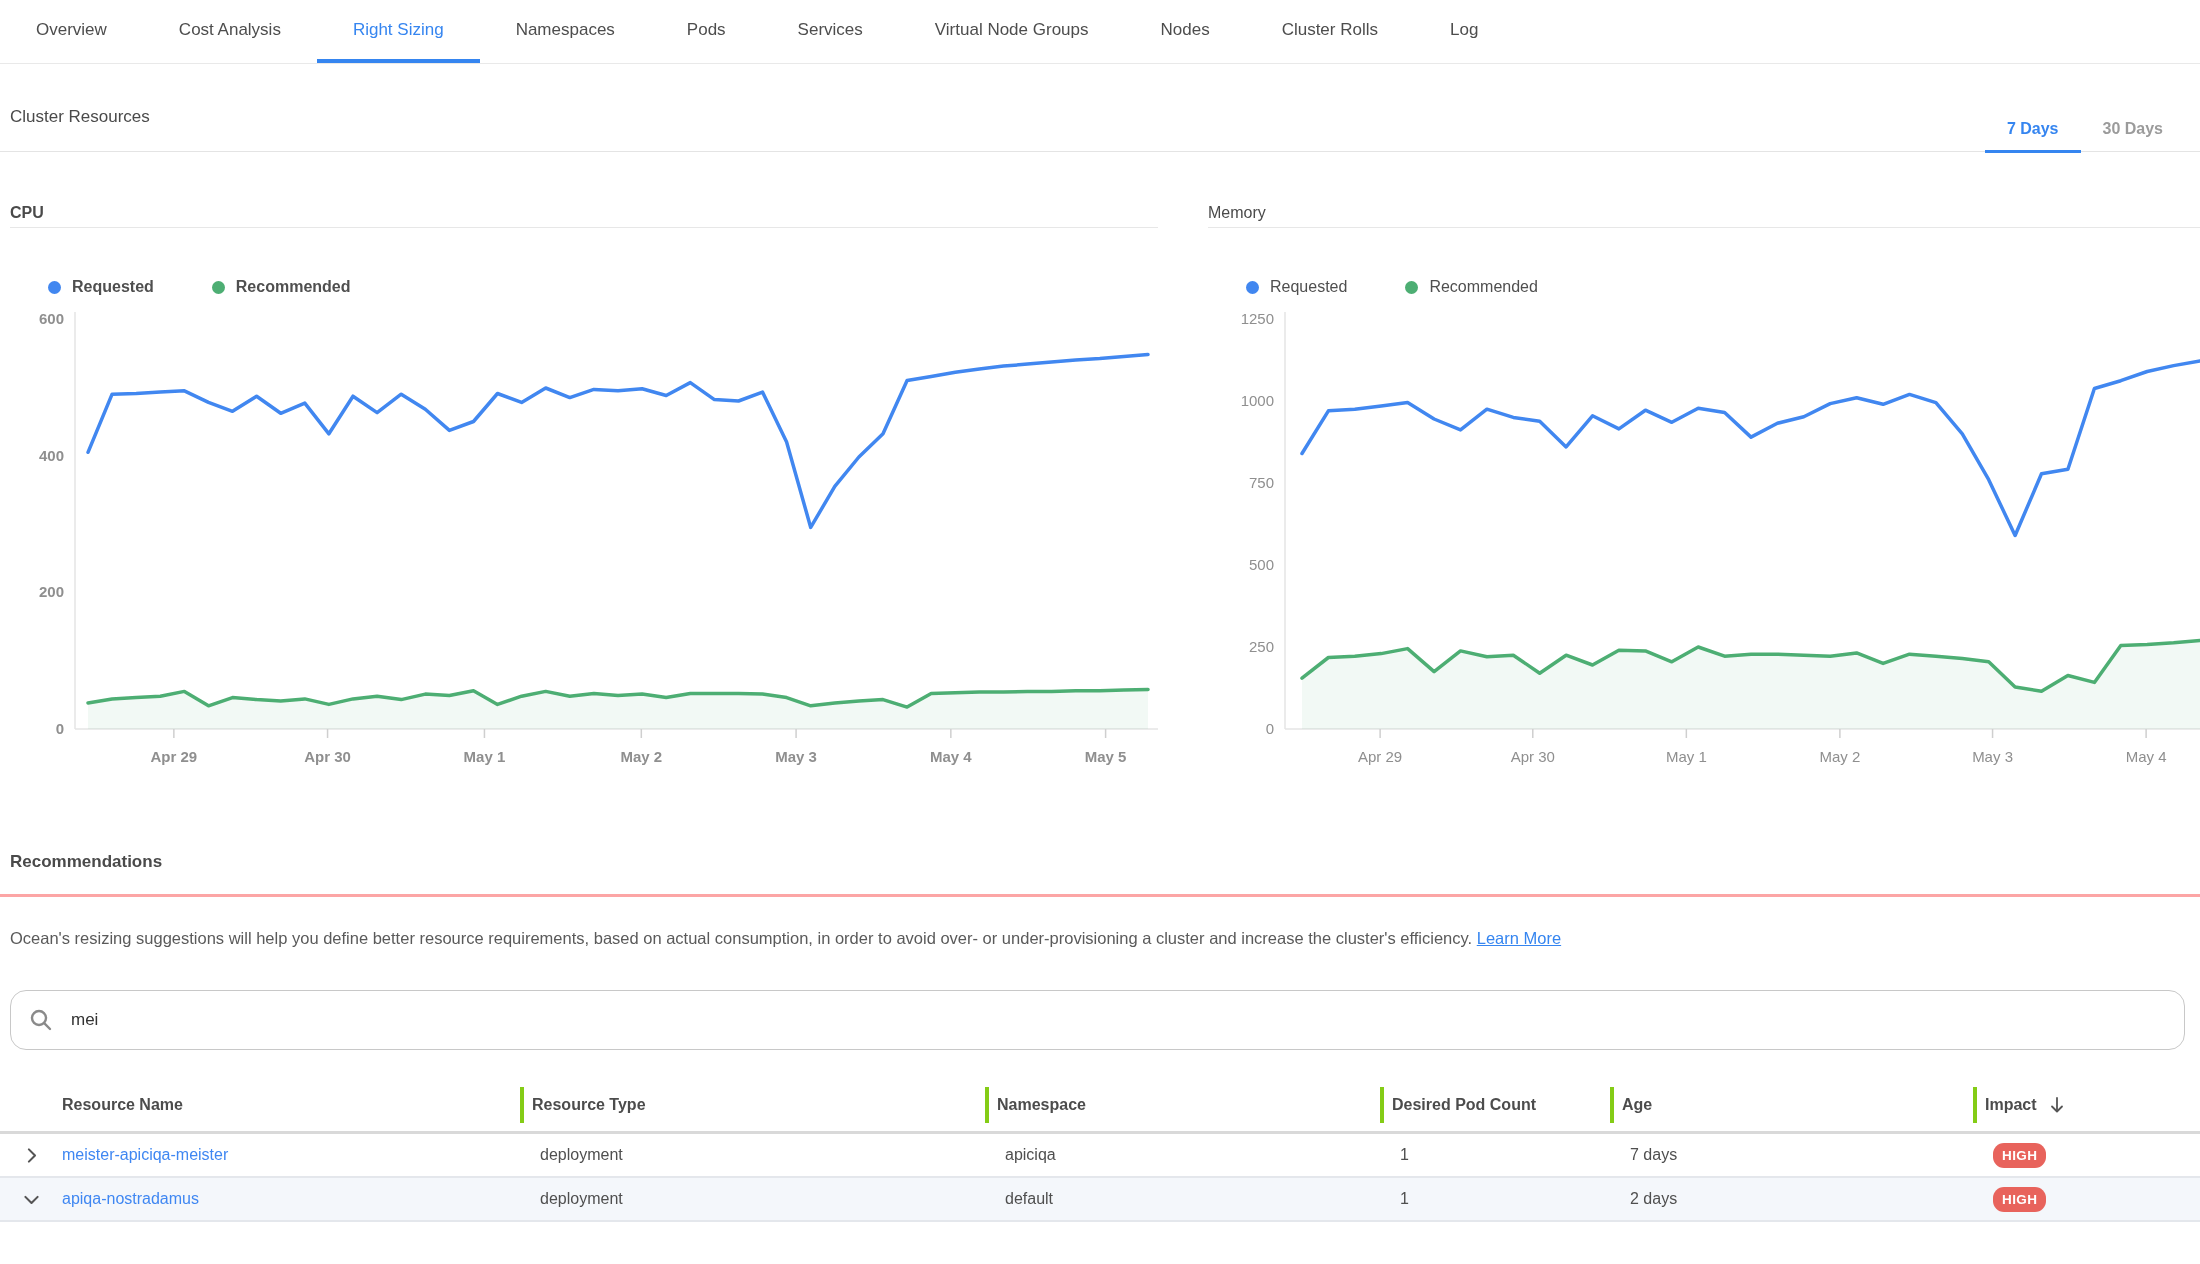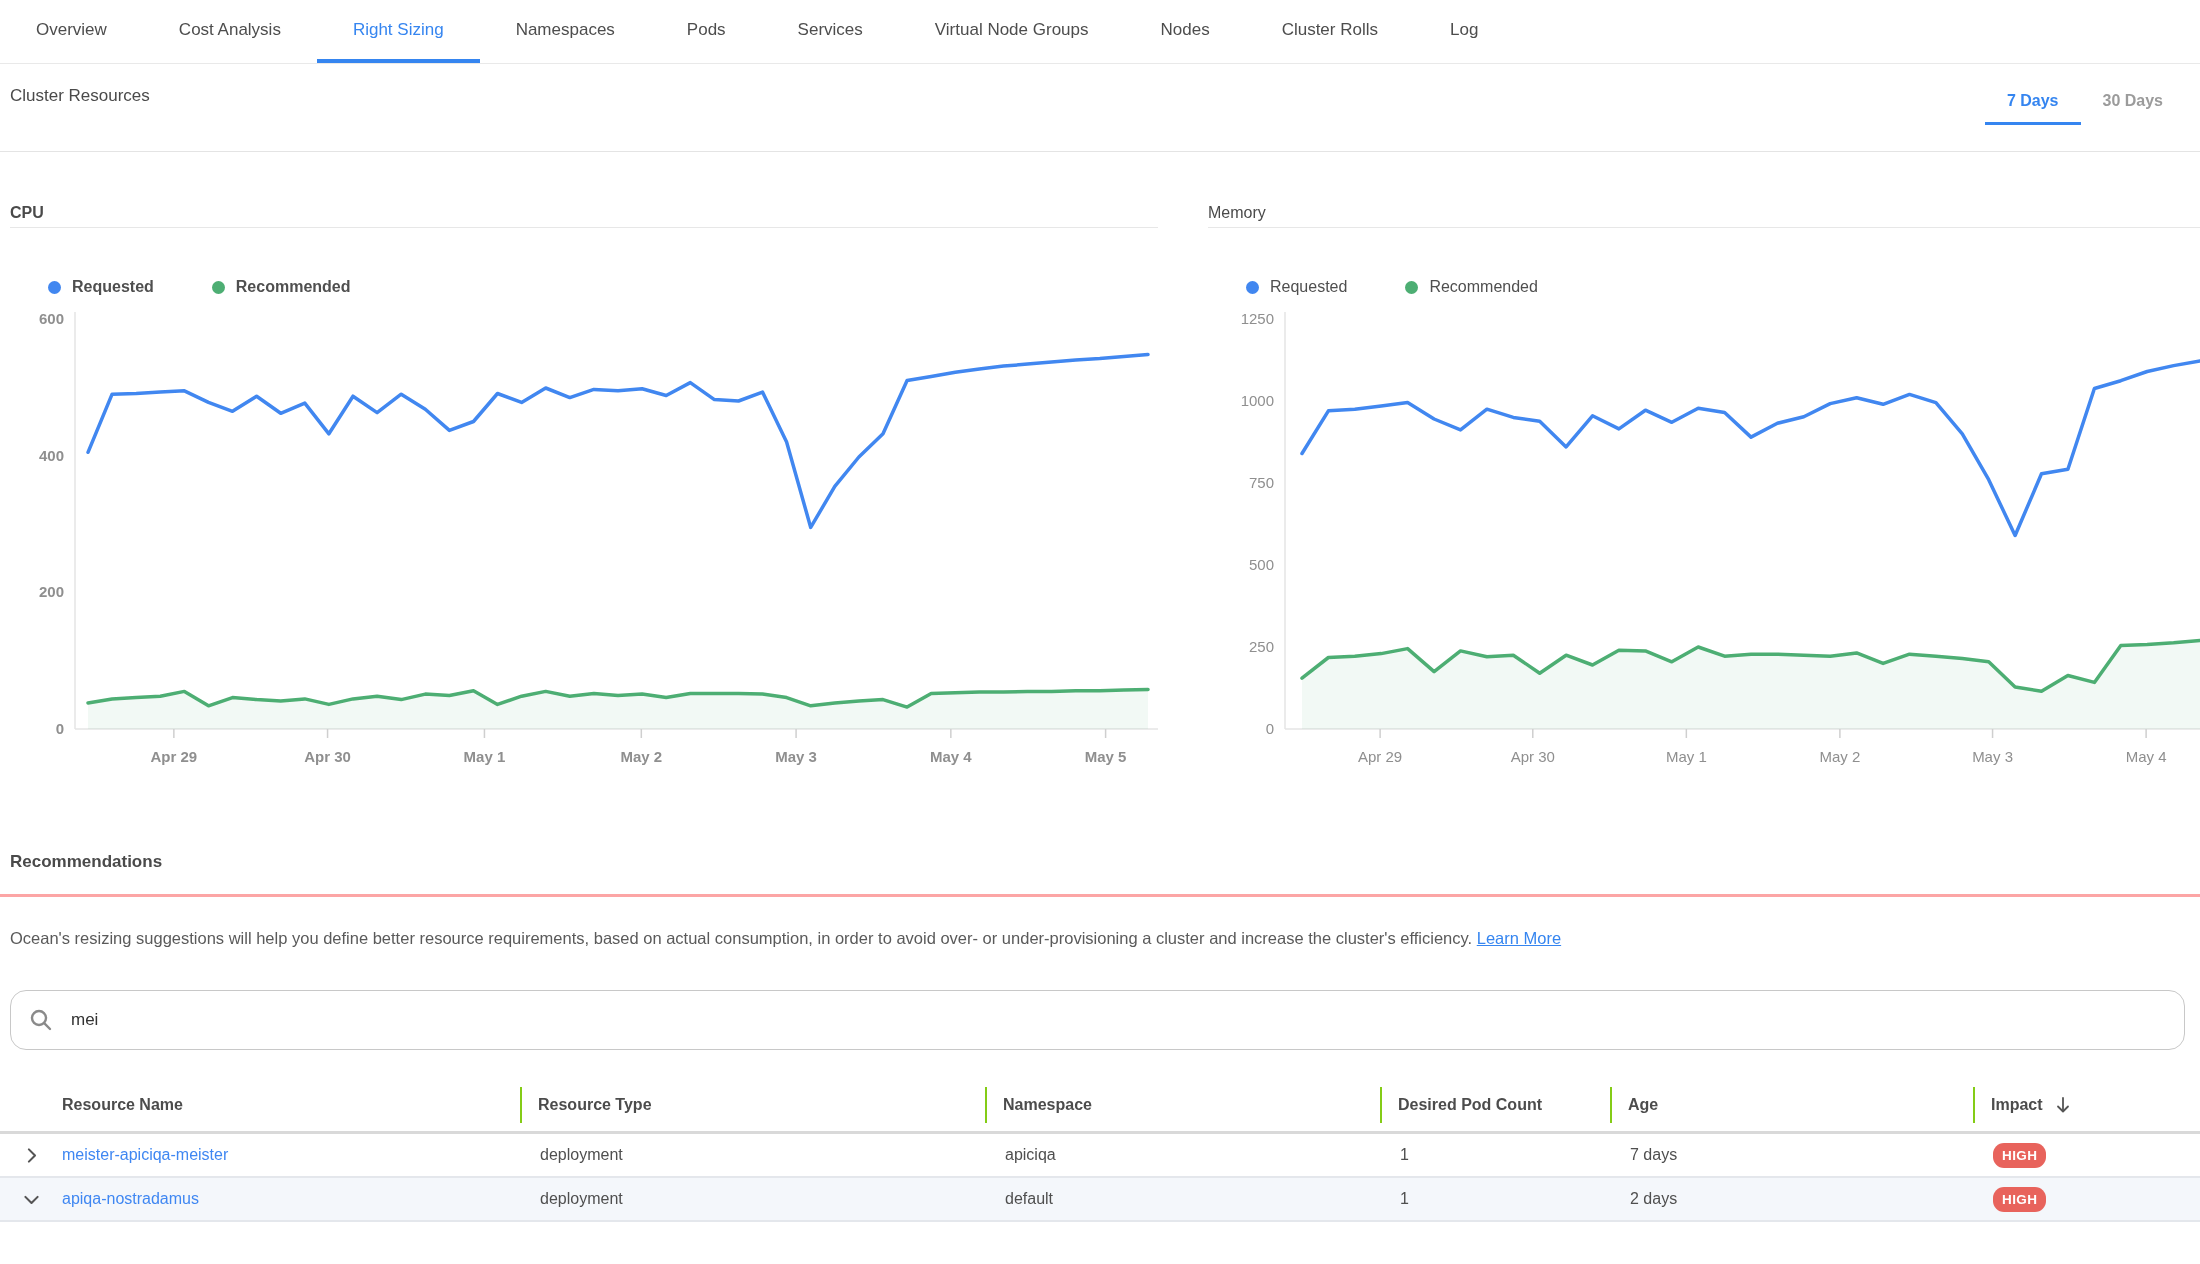--- a/index.html
+++ b/index.html
@@ -12,21 +12,21 @@
   
   .tab-bar { display:flex; height:63px; border-bottom:1px solid #e9e9e9; }
   .tab {
     display:flex; align-items:center; padding:0 36px; box-sizing:border-box;
     font-size:17px; font-weight:500; color:#4d4d4d; cursor:pointer;
     border-bottom:4px solid transparent;
   }
   .tab.active { color:var(--accent); border-bottom-color:var(--accent); }
   
   .section-header {
-    display:flex; justify-content:space-between; align-items:center;
+    display:flex; justify-content:space-between; align-items:flex-end;
     height:88px; padding:0 15px 0 10px; border-bottom:1px solid #e4e4e4; box-sizing:border-box;
   }
   .section-title { font-size:17px; color:#4a4a4a; margin-bottom:24px; }
   .period-toggle { display:flex; }
   .period {
     position:relative; padding:0 22px 13px; font-size:16px; font-weight:700;
     color:#9b9b9b; cursor:pointer;
   }
   .period.active { color:var(--accent); }
   .period.active::after {
@@ -61,22 +61,22 @@
     font-family:"Liberation Sans", sans-serif; background:transparent;
   }
   
   .table { margin-top:28px; }
   .tr {
     display:grid; grid-template-columns:62px 458px 465px 395px 230px 363px auto;
     align-items:center;
   }
   .header-row { height:56px; border-bottom:3px solid #d9d9d9; box-sizing:border-box; }
   .th {
-    display:flex; align-items:center; height:36px; padding-left:16px;
-    font-size:16px; font-weight:700; color:#4c4c4c; border-left:2px solid #84cc16; cursor:pointer;
+    display:flex; align-items:center; height:36px; padding-left:8px;
+    font-size:16px; font-weight:700; color:#4c4c4c; border-left:4px solid #84cc16; cursor:pointer;
   }
   .th.first { border-left:none; padding-left:0; }
   .th .sort-arrow { margin-left:12px; display:flex; align-items:center; }
   .data-row { height:44px; border-bottom:2px solid #e4e7ec; box-sizing:border-box; background:#fff; }
   .data-row.expanded { background:#f4f7fb; }
   .td { font-size:16px; color:#4f4f4f; padding-left:20px; }
   .td.name a { color:var(--link); font-weight:500; text-decoration:none; cursor:pointer; }
   .expander { display:flex; justify-content:center; align-items:center; cursor:pointer; }
   .badge {
     display:inline-block; padding:5px 9px; border-radius:11px; background:var(--badge);

